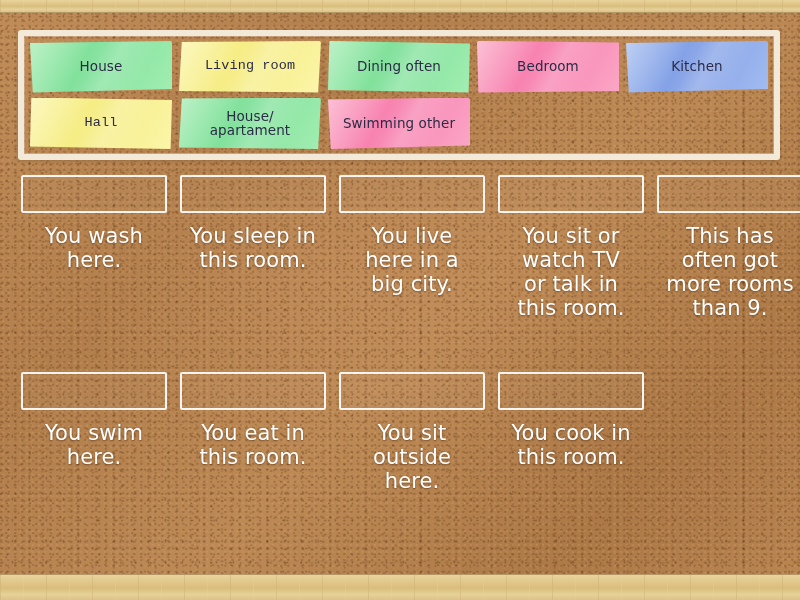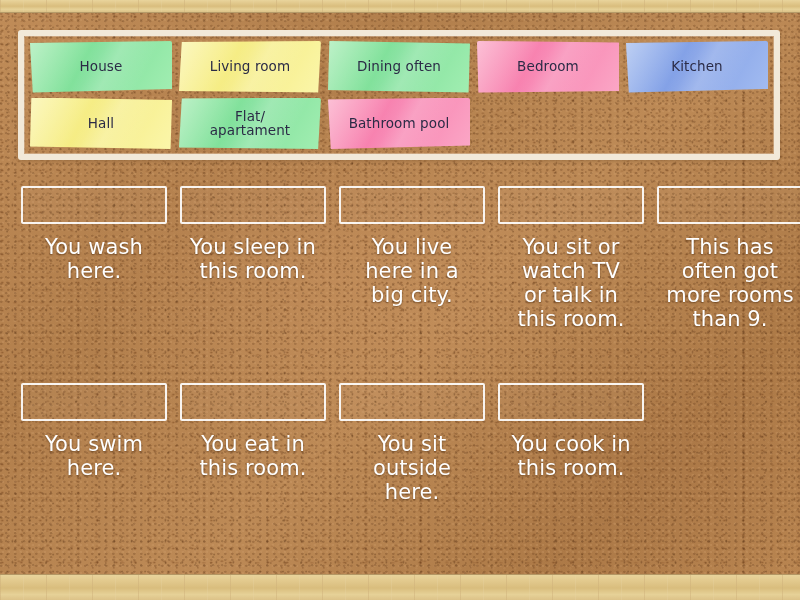--- a/index.html
+++ b/index.html
@@ -109,31 +109,31 @@
     content:""; position:absolute; inset:0;
     background: linear-gradient(118deg, rgba(255,255,255,.40) 0%, rgba(255,255,255,0) 38%,
                 rgba(255,255,255,.22) 56%, rgba(255,255,255,0) 78%);
     pointer-events:none;
   }
   .tile span { position: relative; z-index: 2; }
 
   .c-green  { background: linear-gradient(120deg,#92e8a4 0%,#7fe09a 45%,#a2eeb2 100%); }
   .c-pink   { background: linear-gradient(120deg,#fa96ba 0%,#f77fae 45%,#fba7c6 100%); }
   .c-blue   { background: linear-gradient(120deg,#93b0ec 0%,#819fe6 45%,#a3bcf1 100%); }
-  .c-yellow { background: linear-gradient(120deg,#f9f296 0%,#f5ec82 45%,#fbf6aa 100%); }
+  .c-yellow { background: linear-gradient(120deg,#f9f296 0%,#f5ec82 45%,#fbf6aa 100%); font-family: Liberation Mono, monospace; }
 
   .tile.clip-a { clip-path: polygon(0 4%,100% 0,100% 93%,2% 100%); }
   .tile.clip-b { clip-path: polygon(1% 0,100% 5%,99% 100%,0 95%); }
   .tile.clip-c { clip-path: polygon(0 0,100% 3%,100% 97%,1% 100%); }
   .tile.clip-d { clip-path: polygon(2% 2%,100% 0,98% 100%,0 97%); }
 
   
   #answers {
     position: absolute;
-    left: 18px; top: 180px;
+    left: 18px; top: 169px;
     width: 762px; height: 390px;
     display: grid;
     grid-template-columns: repeat(5, 1fr);
     grid-template-rows: repeat(2, 1fr);
     column-gap: 7px; row-gap: 4px;
     z-index: 10;
   }
   .answer-cell {
     display: flex; flex-direction: column; align-items: center;
     padding: 0 2px;
@@ -184,25 +184,25 @@
       <div class="tile c-pink clip-c">
           <span>Bedroom</span>
         </div>
       <div class="tile c-blue clip-a">
           <span>Kitchen</span>
         </div>
       <div class="tile c-yellow clip-b">
           <span>Hall</span>
         </div>
       <div class="tile c-green clip-d">
-          <span class="ml" style="white-space: pre-line;">Flat/
+          <span class="ml" style="white-space: pre-line;">House/
 apartament</span>
         </div>
       <div class="tile c-pink clip-a">
-          <span>Bathroom pool</span>
+          <span>Swimming other</span>
         </div>
 
     </div>
   </div>
 
   <div id="answers">
 
     <div class="answer-cell">
       <div class="drop-box"></div>
       <div class="clue">You wash

